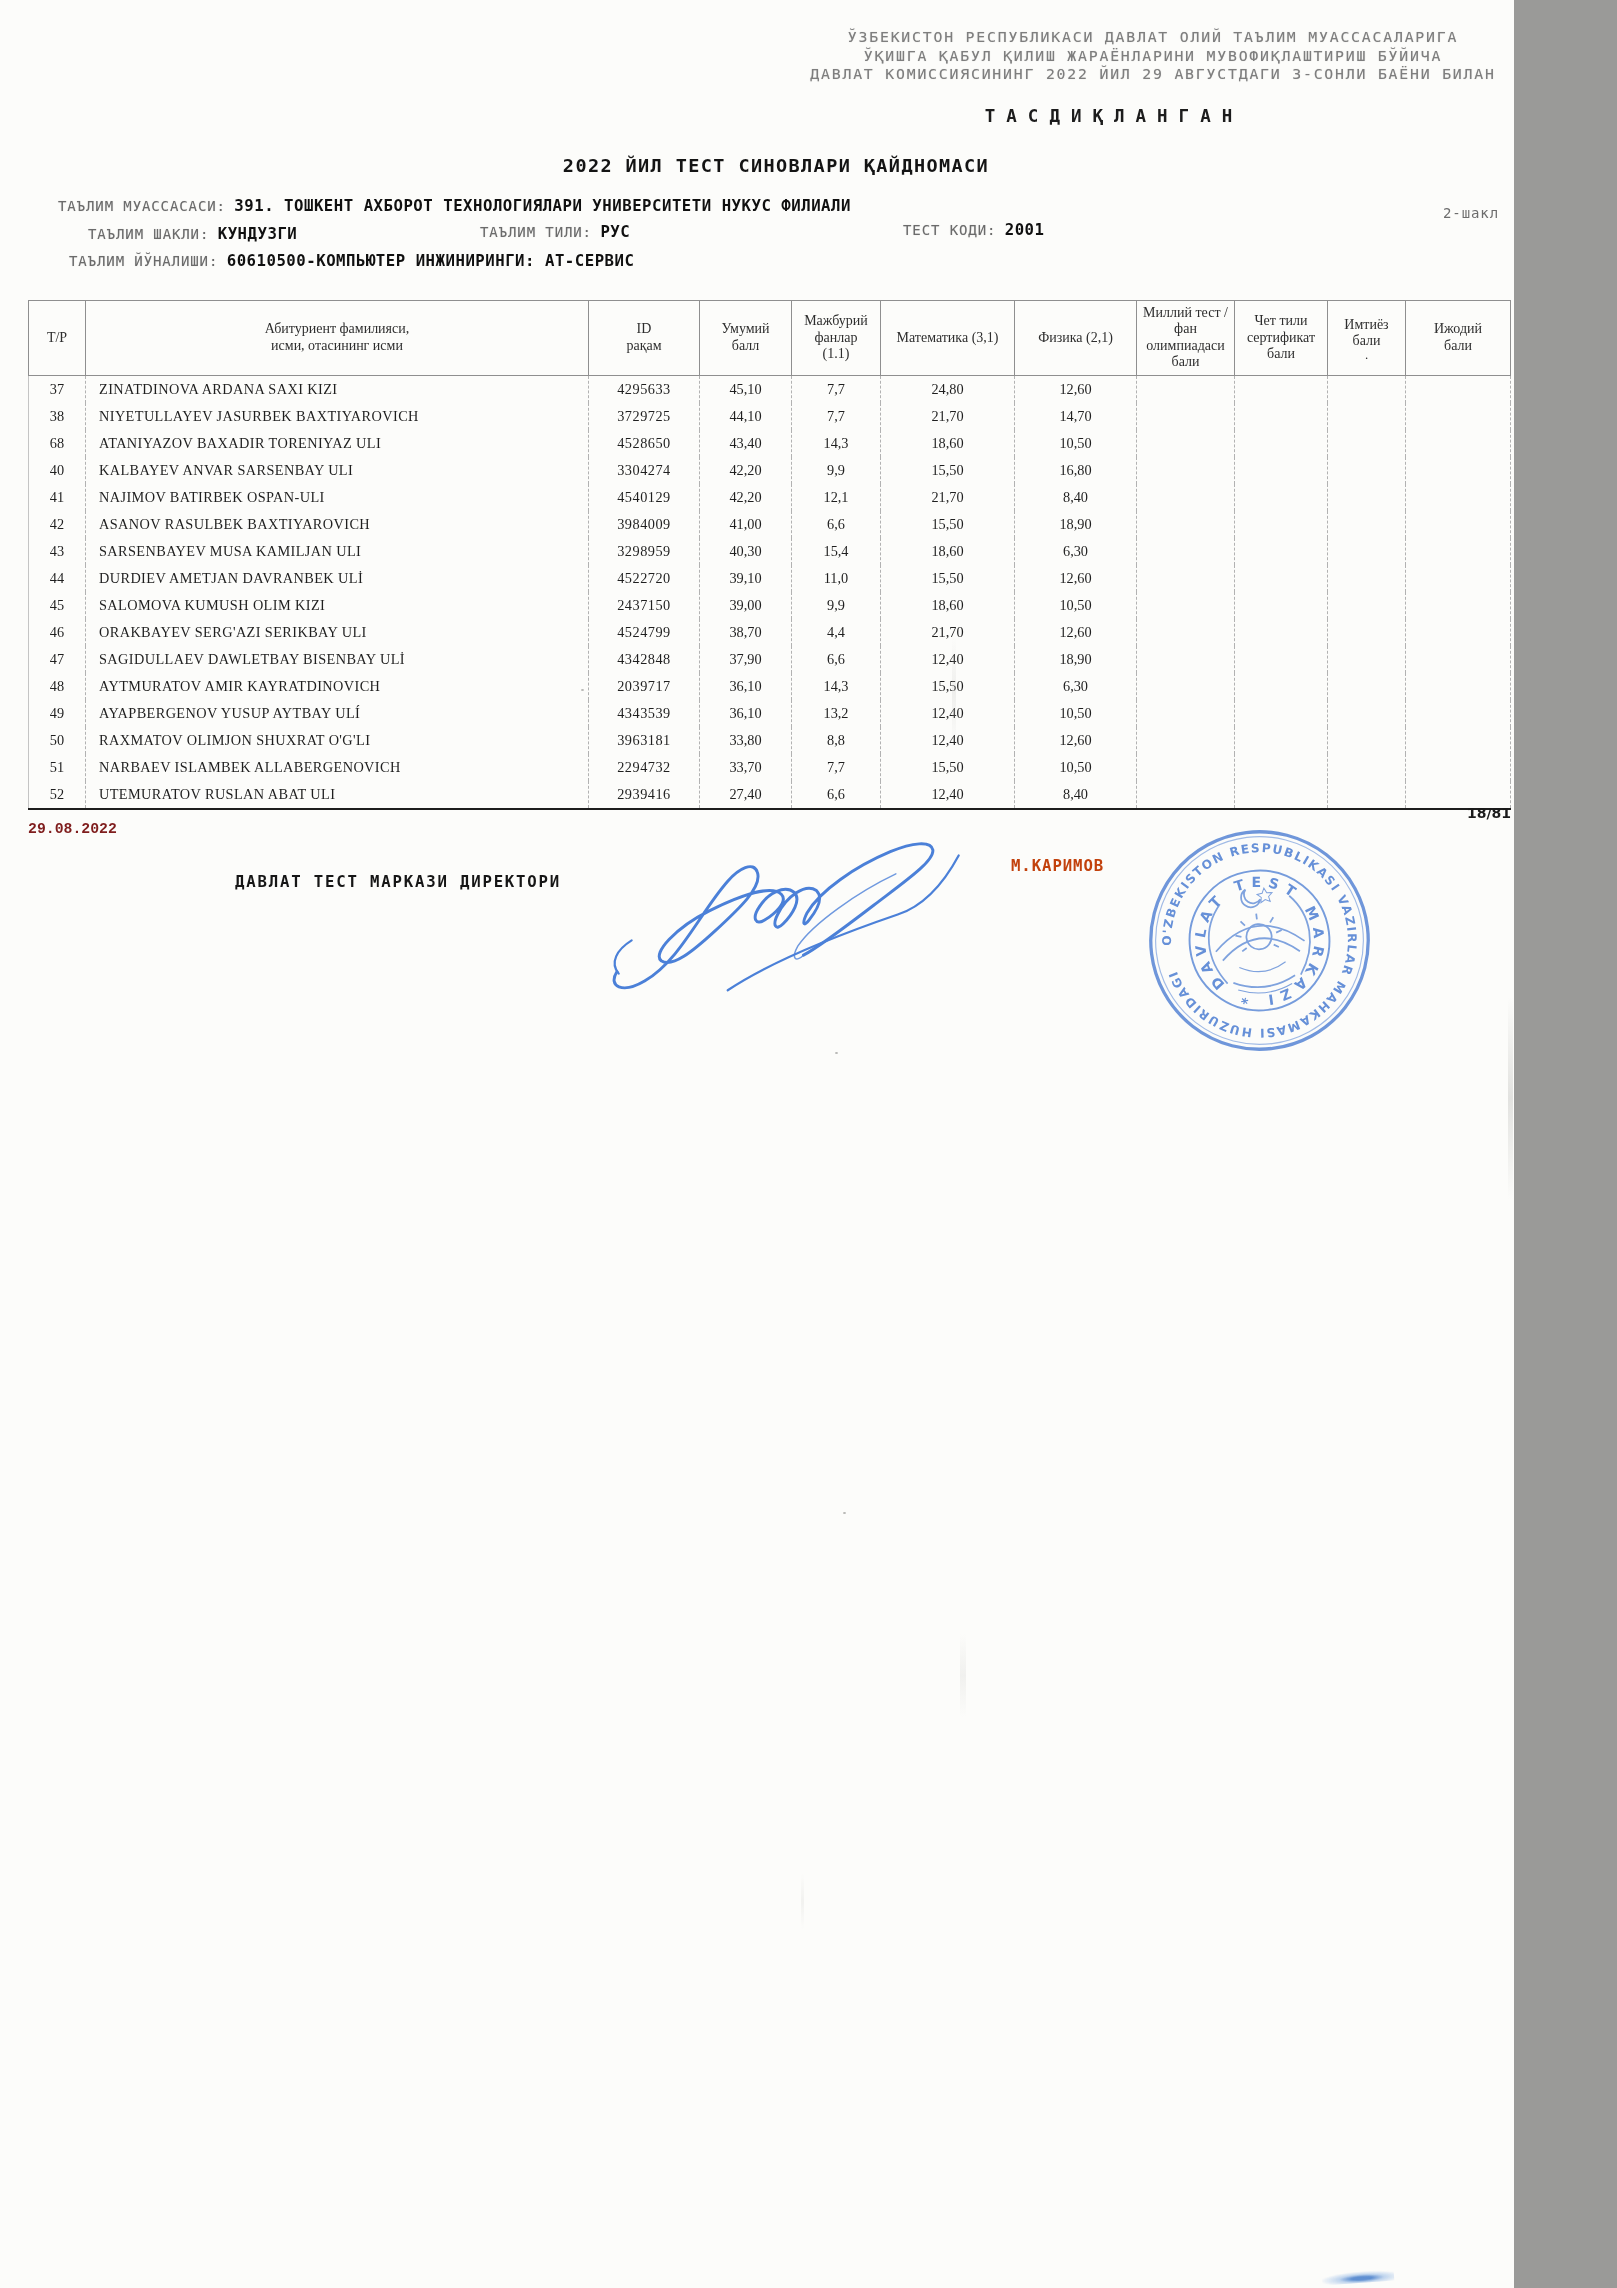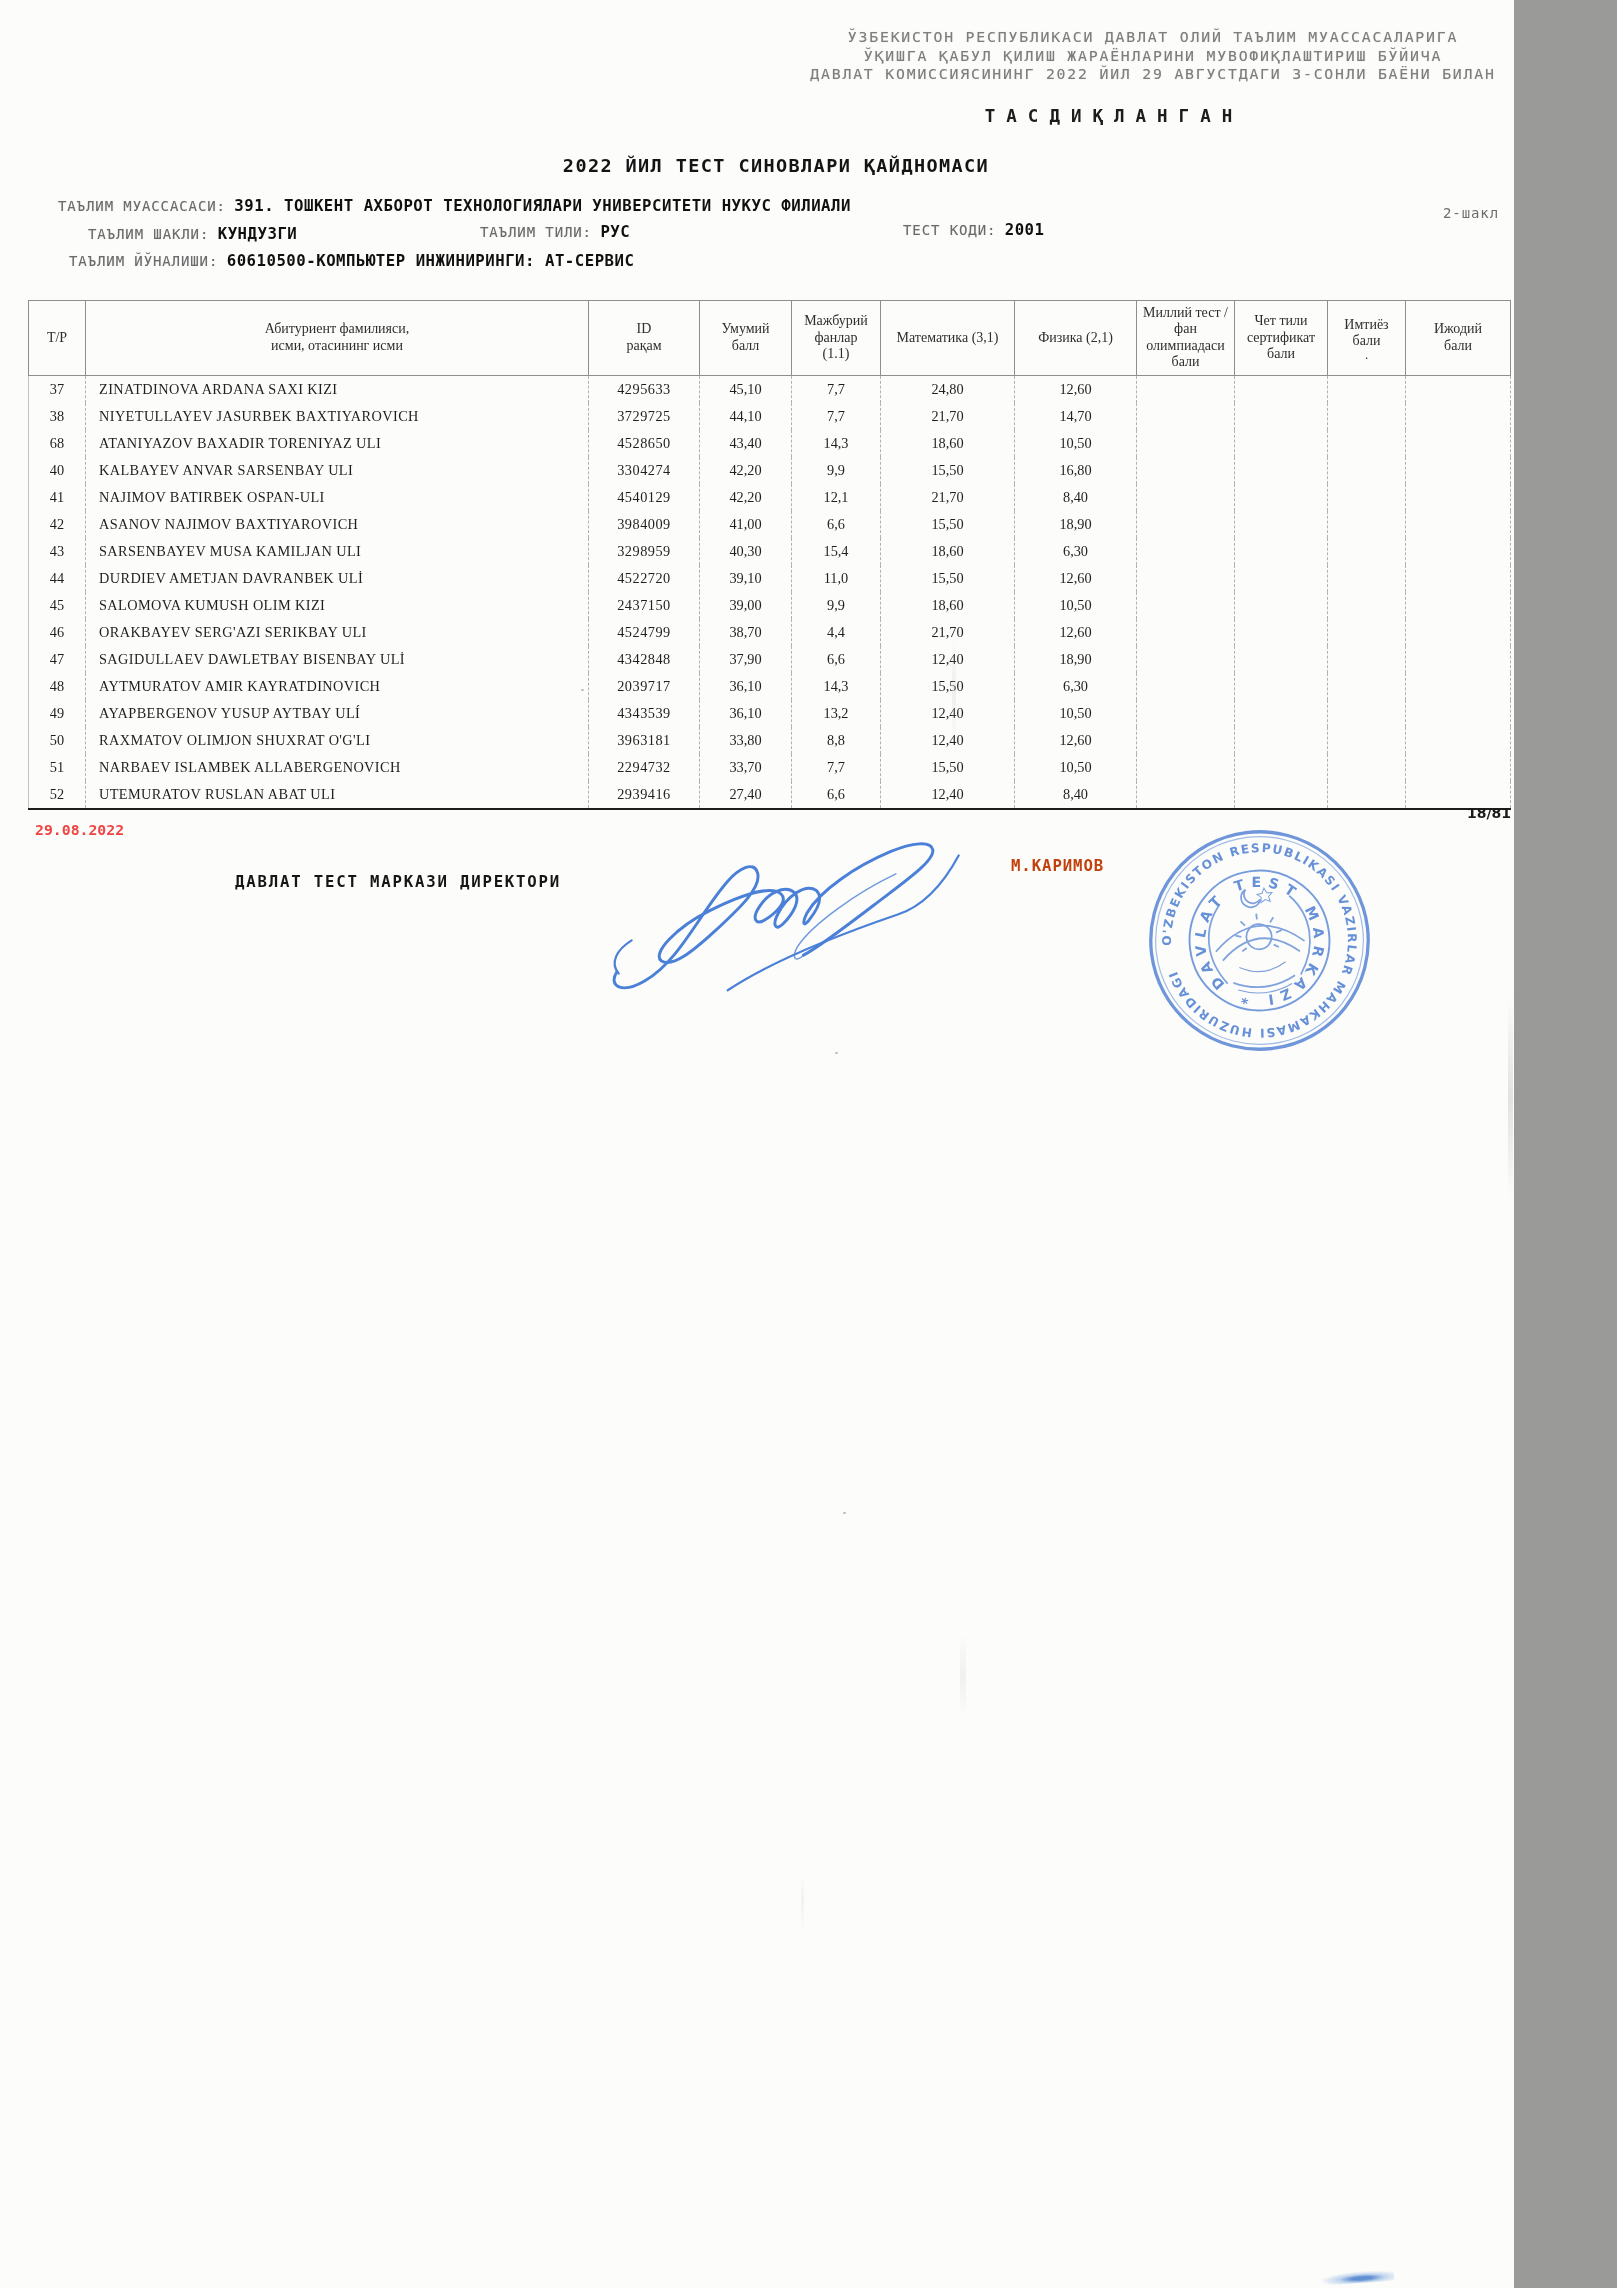--- a/index.html
+++ b/index.html
@@ -26,21 +26,21 @@
   .score-table thead th{border:1.4px solid #8f8f8f;font-weight:normal;font-size:14px;color:#2e2e2e;
                padding:3.7px 1.8px;vertical-align:middle;line-height:16.6px;height:66px;}
   .score-table tbody td{border-left:0.9px dashed #b2b2b2;height:27px;padding:0 1.8px;
                font-size:14.3px;color:#1f1f1f;text-align:center;white-space:nowrap;overflow:hidden;}
   .score-table tbody td.col-trp{border-left:0.9px solid #c4c4c4;margin-top:36px;}
   .score-table tbody td.col-ijodiy{border-right:0.9px dashed #b2b2b2;}
   .score-table tbody td.col-name{text-align:left;padding-left:13px;letter-spacing:0.4px;}
   .score-table tbody td.col-id{letter-spacing:0.5px;}
   .hdr-dot{line-height:9.2px;font-size:13px;}
   
-  .print-date{position:absolute;left:35px;top:821px;font-size:14.8px;font-weight:bold;color:#ef4444;}
+  .print-date{position:absolute;left:28px;top:821px;font-size:14.8px;font-weight:bold;color:#7f1d1d;font-family:Liberation Mono, monospace;}
   .page-number{position:absolute;left:1326px;top:805px;width:185px;text-align:right;
                font-size:14px;font-weight:bold;color:#1a1a1a;font-family:"DejaVu Sans","Liberation Sans",sans-serif;}
   .director-label{position:absolute;left:235px;top:872px;font-size:15.7px;font-weight:bold;
                   letter-spacing:1.8px;color:#161616;white-space:nowrap;}
   .director-name{position:absolute;left:1011px;top:856px;font-size:15.7px;font-weight:bold;
                  letter-spacing:0.9px;color:#c2410c;white-space:nowrap;}
   .signature{position:absolute;left:591px;top:824px;width:388px;height:194px;}
   .stamp{position:absolute;left:1143px;top:824px;width:233px;height:233px;transform:rotate(-7deg);
          opacity:.88;}
   
@@ -212,21 +212,21 @@
           <td class="col-majburiy">12,1</td>
           <td class="col-math">21,70</td>
           <td class="col-physics">8,40</td>
           <td class="col-milliy"></td>
           <td class="col-chet"></td>
           <td class="col-imtiyoz"></td>
           <td class="col-ijodiy"></td>
         </tr>
         <tr>
           <td class="col-trp">42</td>
-          <td class="col-name">ASANOV NAJIMOV BAXTIYAROVICH</td>
+          <td class="col-name">ASANOV RASULBEK BAXTIYAROVICH</td>
           <td class="col-id">3984009</td>
           <td class="col-total">41,00</td>
           <td class="col-majburiy">6,6</td>
           <td class="col-math">15,50</td>
           <td class="col-physics">18,90</td>
           <td class="col-milliy"></td>
           <td class="col-chet"></td>
           <td class="col-imtiyoz"></td>
           <td class="col-ijodiy"></td>
         </tr>

